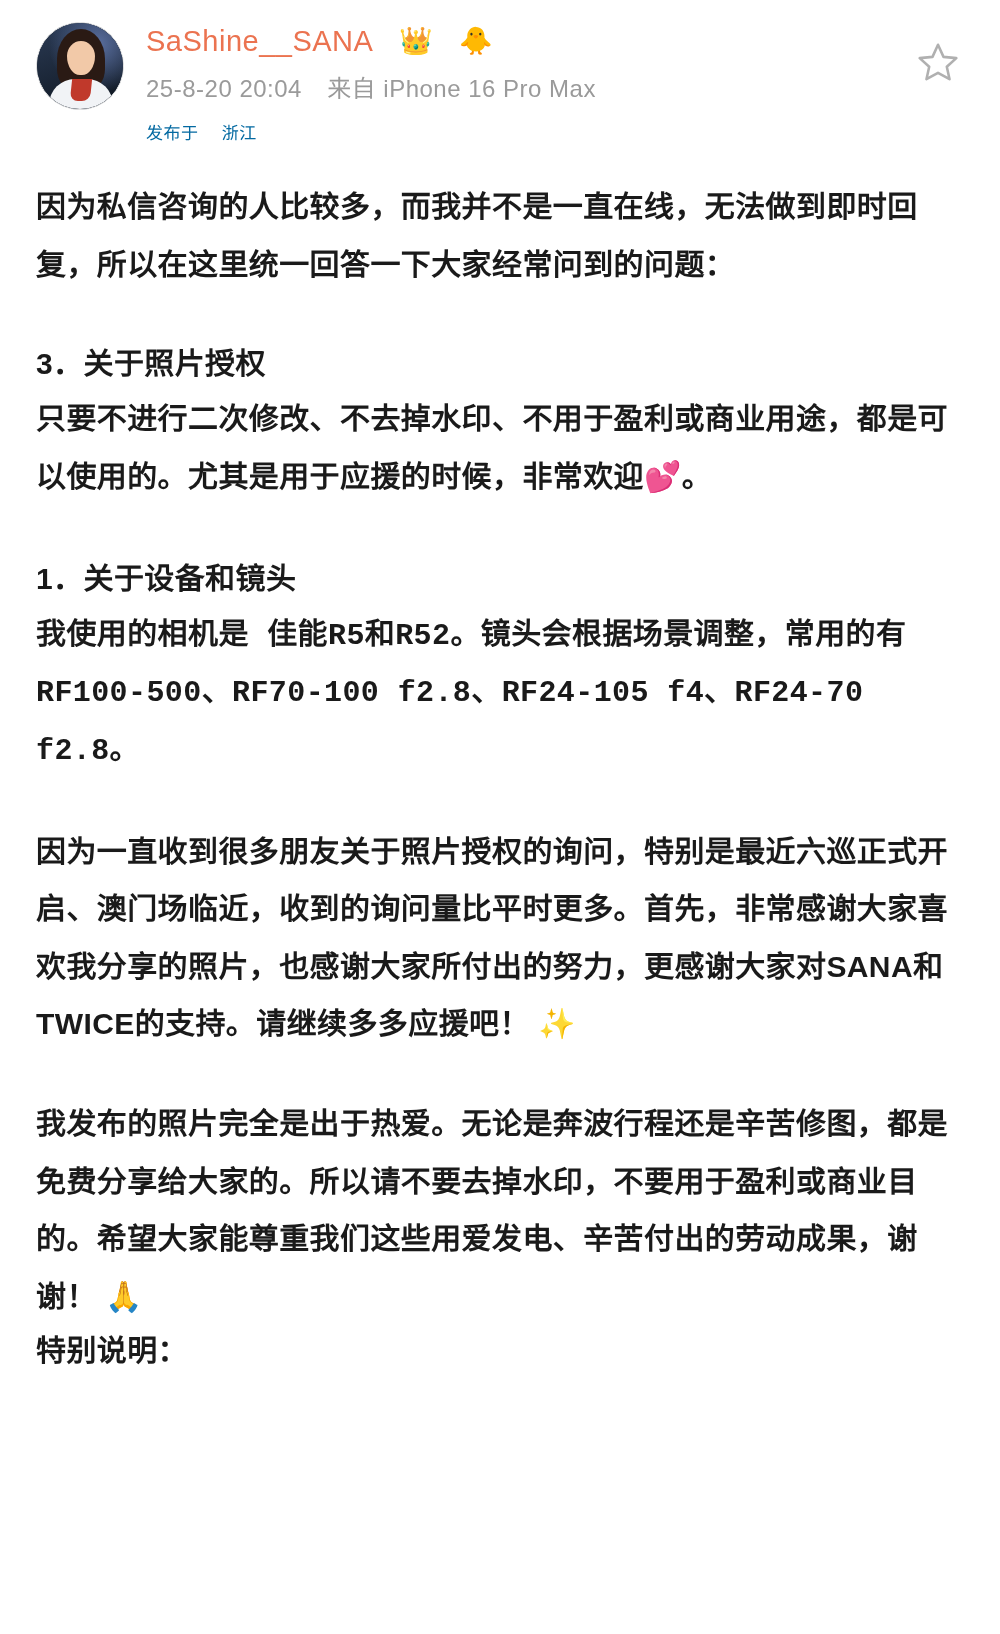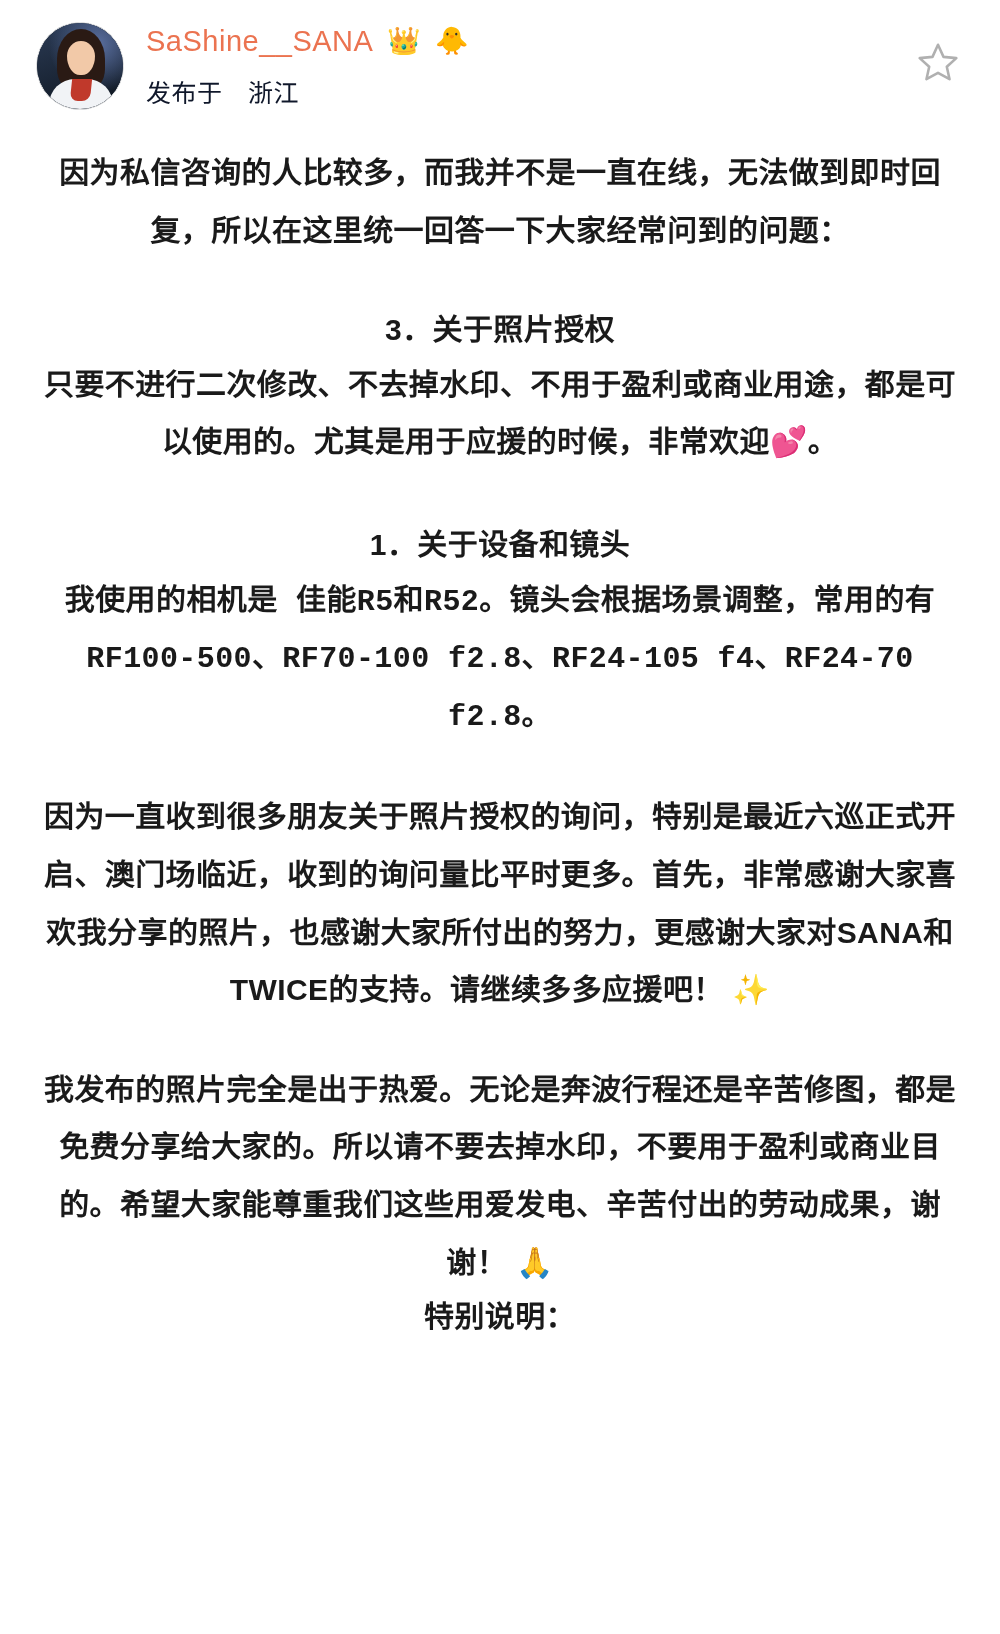--- a/index.html
+++ b/index.html
@@ -84,21 +84,21 @@
   }
   .head-meta {
     margin-left: 22px;
     padding-top: 2px;
     flex: 1 1 auto;
     min-width: 0;
   }
   .username-row {
     display: flex;
     align-items: center;
-    gap: 14px;
+    gap: 26px;
     flex-wrap: wrap;
   }
   .username {
     font-size: 29px;
     color: #eb7350;
     letter-spacing: 0.5px;
     line-height: 1.2;
   }
   .emoji-badge {
     font-size: 27px;
@@ -109,22 +109,22 @@
     font-size: 24px;
     color: #9a9a9a;
     letter-spacing: 0.5px;
     line-height: 1.35;
   }
   .meta-line .src {
     margin-left: 18px;
   }
   .meta-line2 {
     margin-top: 14px;
-    font-size: 25px;
-    color: #0f172a;
+    font-size: 17px;
+    color: #0369a1;
     letter-spacing: 0.5px;
   }
   .meta-line2 .region {
     margin-left: 18px;
   }
   .star-btn {
     position: absolute;
     right: 2px;
     top: 16px;
     width: 48px;
@@ -140,21 +140,20 @@
     margin-top: 34px;
     font-size: 30px;
     line-height: 1.92;
     color: #1a1a1a;
     letter-spacing: 0.4px;
     font-weight: 600;
   }
   .para {
     margin: 0;
     word-break: break-word;
-    text-align: center;
   }
   .para + .para { margin-top: 0; font-family: Liberation Mono, monospace; }
   .gap { height: 42px; }
 </style>
 </head>
 <body>
 
 <div class="post">
 
   <div class="post-header">
@@ -166,20 +165,25 @@
       <div class="body"></div>
       <div class="collar"></div>
     </div>
 
     <div class="head-meta">
       <div class="username-row">
         <span class="username">SaShine__SANA</span>
         <span class="emoji-badge">👑</span>
         <span class="emoji-badge">🐥</span>
       </div>
+      <div class="meta-line">
+        <span>25-8-20 20:04</span>
+        <span class="src">来自</span>
+        <span>iPhone 16 Pro Max</span>
+      </div>
       <div class="meta-line2">
         <span>发布于</span>
         <span class="region">浙江</span>
       </div>
     </div>
 
     <div class="star-btn">
       <svg width="44" height="44" viewBox="0 0 24 24" fill="none" stroke="#b0b0b0" stroke-width="1.4" stroke-linejoin="round" stroke-linecap="round" aria-hidden="true">
         <polygon points="12,2.6 15,9.2 22,9.9 16.8,14.6 18.3,21.4 12,17.9 5.7,21.4 7.2,14.6 2,9.9 9,9.2"></polygon>
       </svg>

